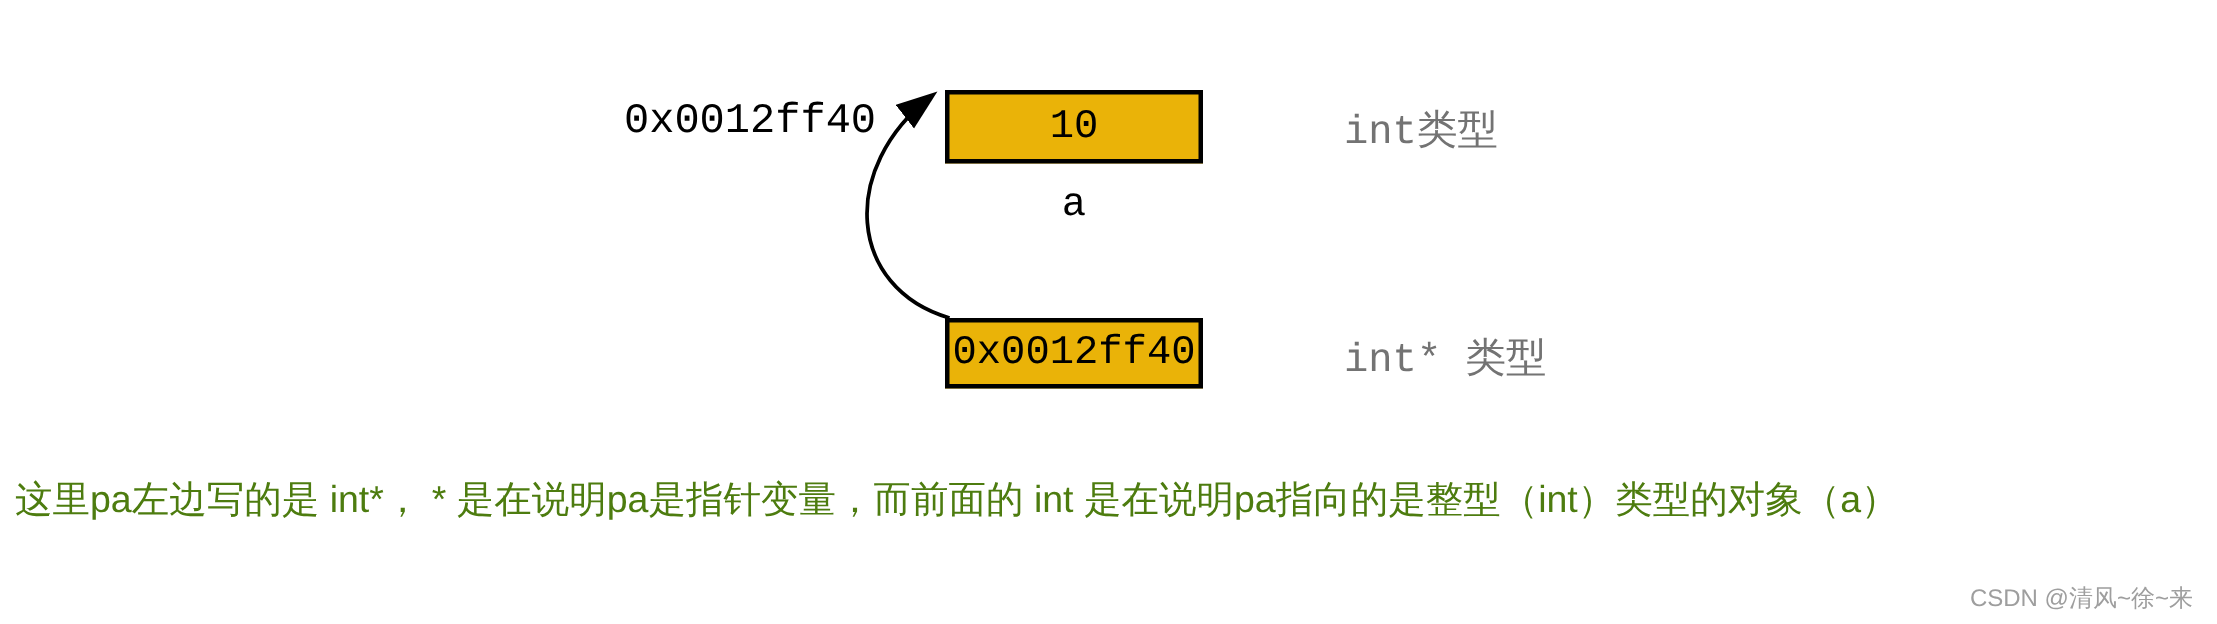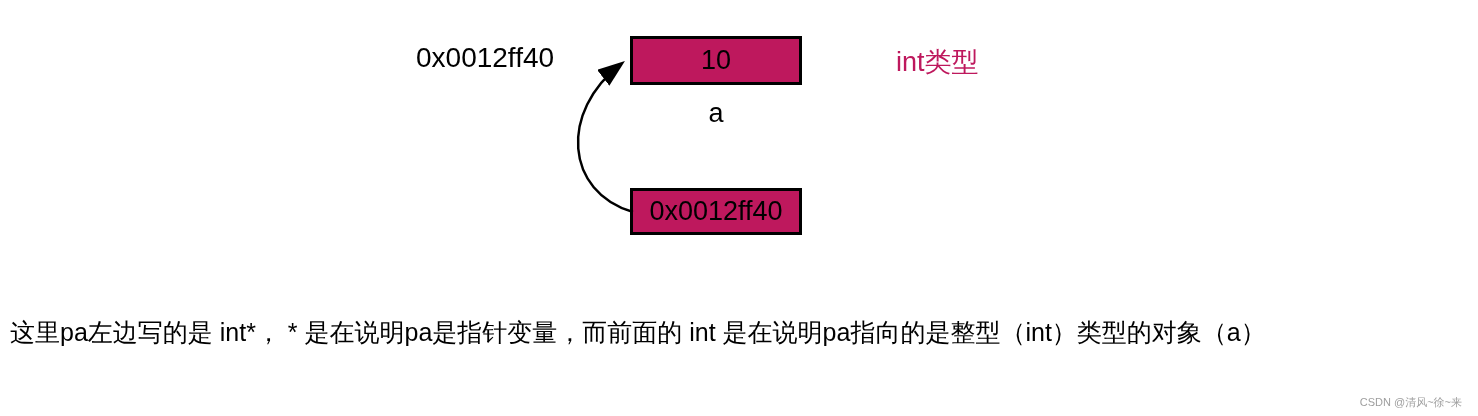--- a/index.html
+++ b/index.html
@@ -9,42 +9,43 @@
     font-family: "Liberation Sans", sans-serif;
   }
   .canvas {
     position: relative;
     width: 1478px;
     height: 416px;
     background: #ffffff;
     overflow: hidden;
   }
   .mono {
-    font-family: Liberation Sans, sans-serif;
+    font-family: Liberation Mono, monospace;
+    margin-top: 24px;
   }
   .code-block {
     position: absolute;
     left: 55px;
     top: 116px;
     font-size: 27px;
     line-height: 43px;
     color: #000000;
     white-space: pre;
   }
   .addr-label {
     position: absolute;
     left: 416px;
     top: 42px;
     font-size: 28px;
     color: #000000;
   }
   .mem-box {
     position: absolute;
     border: 3px solid #000000;
-    background: #be185d;
+    background: #eab308;
     display: flex;
     align-items: center;
     justify-content: center;
     font-size: 27px;
     color: #000000;
     box-sizing: border-box;
   }
   .box-a {
     left: 630px;
     top: 36px;
@@ -64,44 +65,44 @@
     text-align: center;
     font-size: 27px;
     color: #000000;
   }
   .label-a { top: 98px; }
   .label-pa { top: 250px; }
   .type-label {
     position: absolute;
     left: 896px;
     font-size: 27px;
-    color: #be185d;
+    color: #737373;
   }
   .type-a { top: 44px; }
   .type-pa { top: 196px; }
   .arrow-svg {
     position: absolute;
     left: 555px;
     top: 42px;
     width: 120px;
     height: 200px;
   }
   .note {
     position: absolute;
     left: 10px;
     top: 316px;
     font-size: 25px;
-    color: #000000;
+    color: #4d7c0f;
     white-space: nowrap;
   }
   .watermark {
     position: absolute;
     right: 16px;
     bottom: 6px;
-    font-size: 11px;
+    font-size: 16px;
     color: #9e9e9e;
   }
 </style>
 </head>
 <body>
 
 <div class="canvas">
 
   <div class="code-block mono">
   </div>
@@ -110,20 +111,21 @@
 
   <div class="mem-box box-a mono">
     <span>10</span>
   </div>
   <div class="var-label label-a mono">a</div>
   <div class="type-label type-a mono">int类型</div>
 
   <div class="mem-box box-pa mono">
     <span>0x0012ff40</span>
   </div>
+  <div class="type-label type-pa mono">int* 类型</div>
 
   <svg class="arrow-svg" viewBox="0 0 120 200" xmlns="http://www.w3.org/2000/svg">
     <defs>
       <marker id="arrowhead" markerWidth="12" markerHeight="10" refX="9" refY="4" orient="auto">
         <path d="M0,0 L11,4 L0,8 Z" fill="#000000"></path>
       </marker>
     </defs>
     <path d="M78,170 C10,150 4,70 66,22" stroke="#000000" stroke-width="2.5" fill="none" marker-end="url(#arrowhead)"></path>
   </svg>
 

